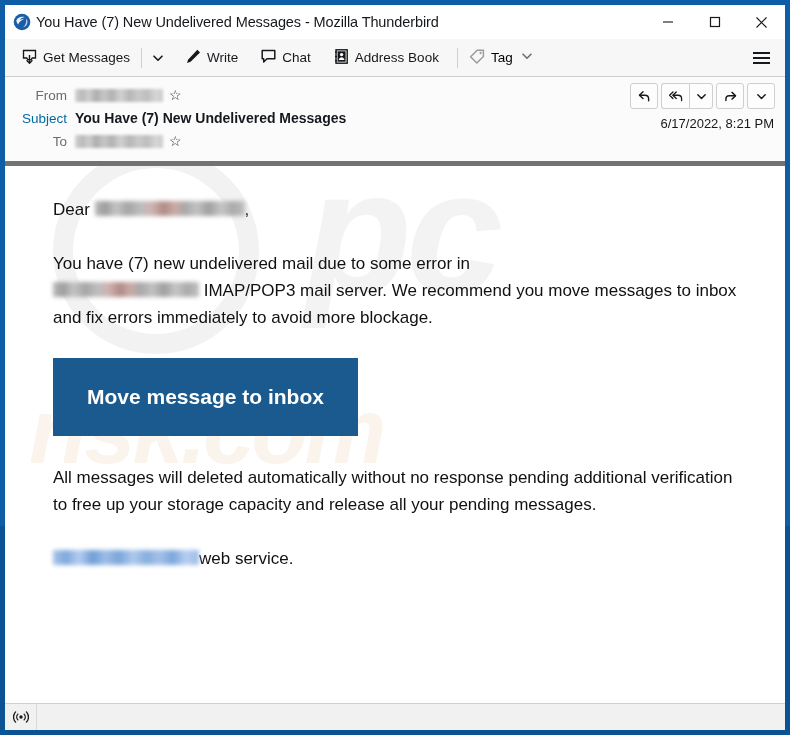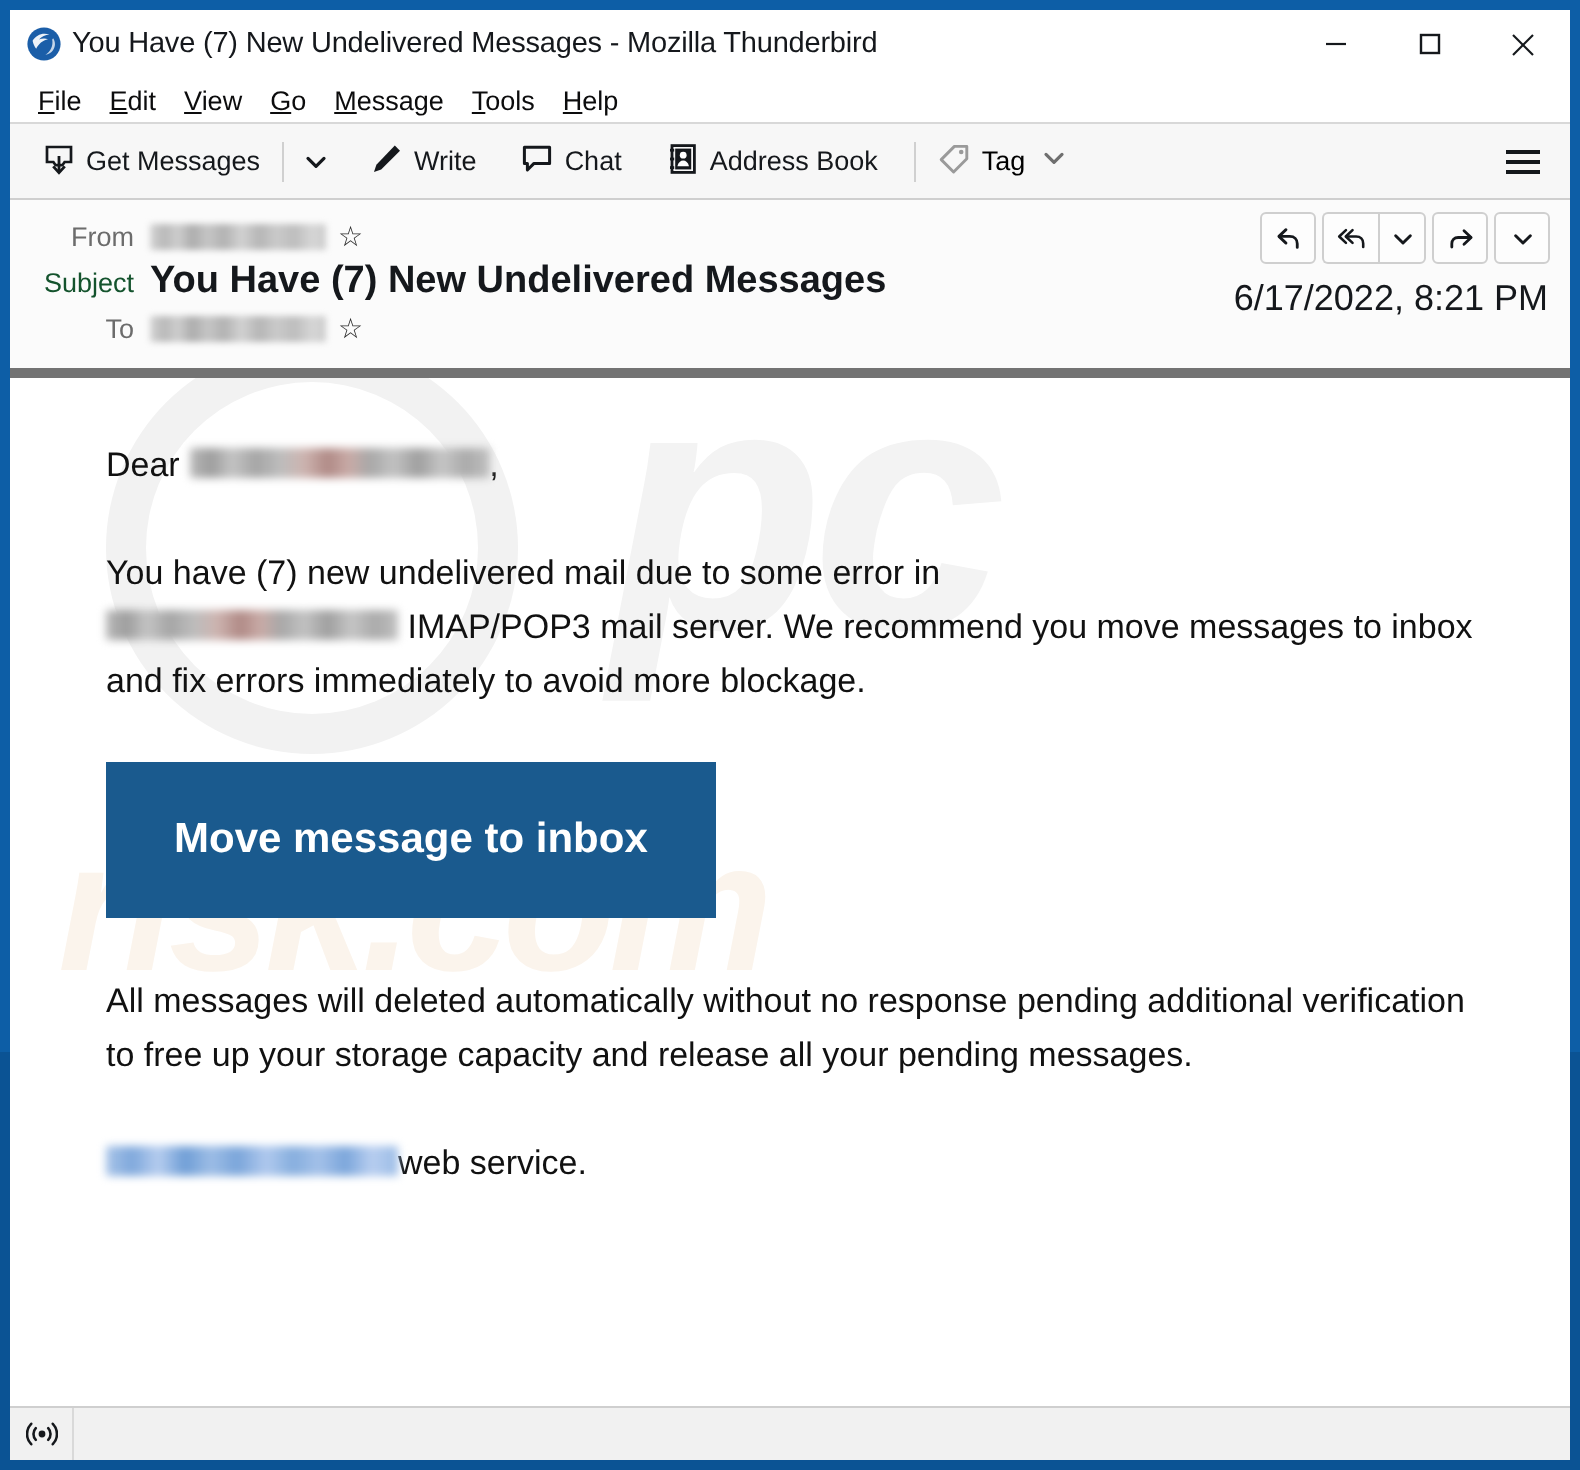--- a/index.html
+++ b/index.html
@@ -153,29 +153,29 @@
     margin-bottom: 1px;
   }
   .hdr-label {
     width: 60px;
     text-align: right;
     padding-right: 8px;
     font-size: 13.5px;
     color: #6c6c6c;
     flex: 0 0 auto;
   }
-  .hdr-label.bold-dark { color: #14532d; }
+  .hdr-label.bold-dark { color: #0369a1; }
   .hdr-value {
     font-size: 13.5px;
     color: #15181c;
     display: flex;
     align-items: center;
     gap: 6px;
   }
-  .hdr-value.subject { font-weight: bold; font-size: 19px; }
+  .hdr-value.subject { font-weight: bold; font-size: 14px; }
 
   
   .redacted {
     display: inline-block;
     height: 13px;
     border-radius: 1px;
     background: linear-gradient(90deg,
       #d4d4d4 0%, #b9b9b9 8%, #cecece 16%, #adadad 24%,
       #c6c6c6 33%, #b2b2b2 42%, #d2d2d2 52%, #b6b6b6 62%,
       #cacaca 72%, #bdbdbd 82%, #d6d6d6 92%, #cccccc 100%);
@@ -223,21 +223,21 @@
   .rg-pair .rg-btn:first-child {
     border-top-right-radius: 0;
     border-bottom-right-radius: 0;
     border-right: none;
   }
   .rg-pair .rg-btn:last-child {
     border-top-left-radius: 0;
     border-bottom-left-radius: 0;
   }
   #msg-date {
-    font-size: 18px;
+    font-size: 13px;
     color: #15181c;
     white-space: nowrap;
     padding-right: 1px;
   }
 
   
   #msg-body {
     flex: 1 1 auto;
     background: #ffffff;
     position: relative;
@@ -398,29 +398,20 @@
         </div>
         <div class="win-btn">
           <svg width="13" height="13" viewBox="0 0 13 13">
             <line x1="1.5" y1="1.5" x2="11.5" y2="11.5" stroke="#15181c" stroke-width="1.1"></line>
             <line x1="11.5" y1="1.5" x2="1.5" y2="11.5" stroke="#15181c" stroke-width="1.1"></line>
           </svg>
         </div>
       </div>
     </div>
 
-    <div id="menubar">
-      <div class="menu-item"><u>F</u>ile</div>
-      <div class="menu-item"><u>E</u>dit</div>
-      <div class="menu-item"><u>V</u>iew</div>
-      <div class="menu-item"><u>G</u>o</div>
-      <div class="menu-item"><u>M</u>essage</div>
-      <div class="menu-item"><u>T</u>ools</div>
-      <div class="menu-item"><u>H</u>elp</div>
-    </div>
 
     <div id="toolbar">
       <div class="tb-btn">
         <span>
           <svg width="17" height="17" viewBox="0 0 17 17">
             <path d="M2.5 2.5h12v7.5h-3.2l-1.1 1.6H6.8L5.7 10H2.5z" fill="none" stroke="#15181c" stroke-width="1.35"></path>
             <line x1="8.5" y1="7" x2="8.5" y2="15" stroke="#15181c" stroke-width="1.4"></line>
             <path d="M5.6 12.2 8.5 15.3l2.9-3.1" fill="none" stroke="#15181c" stroke-width="1.4"></path>
           </svg>
         </span>

